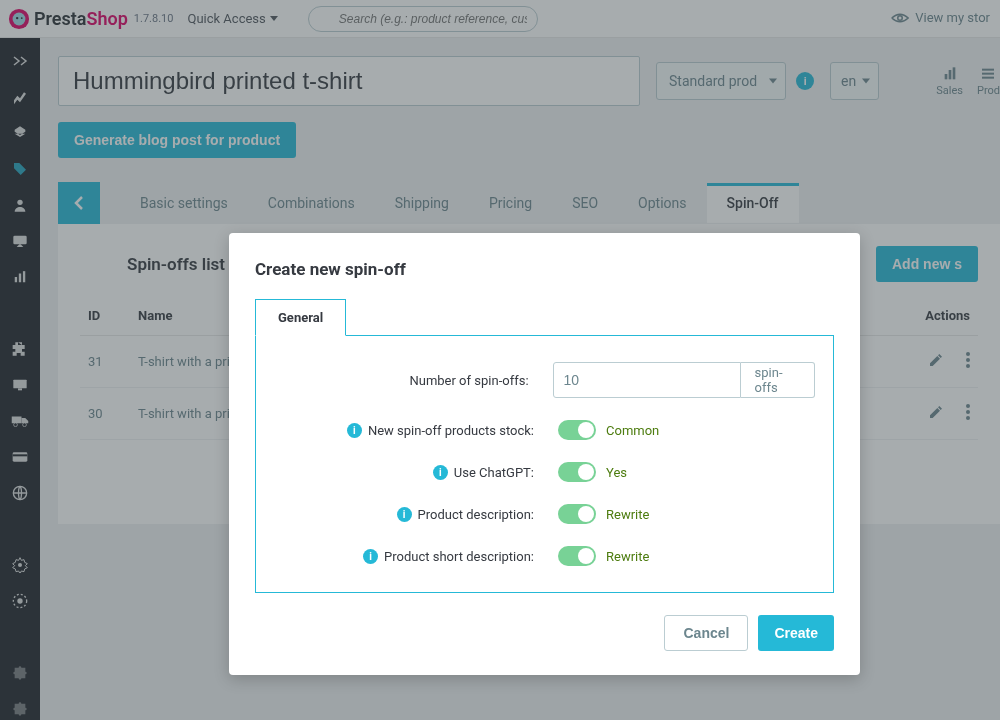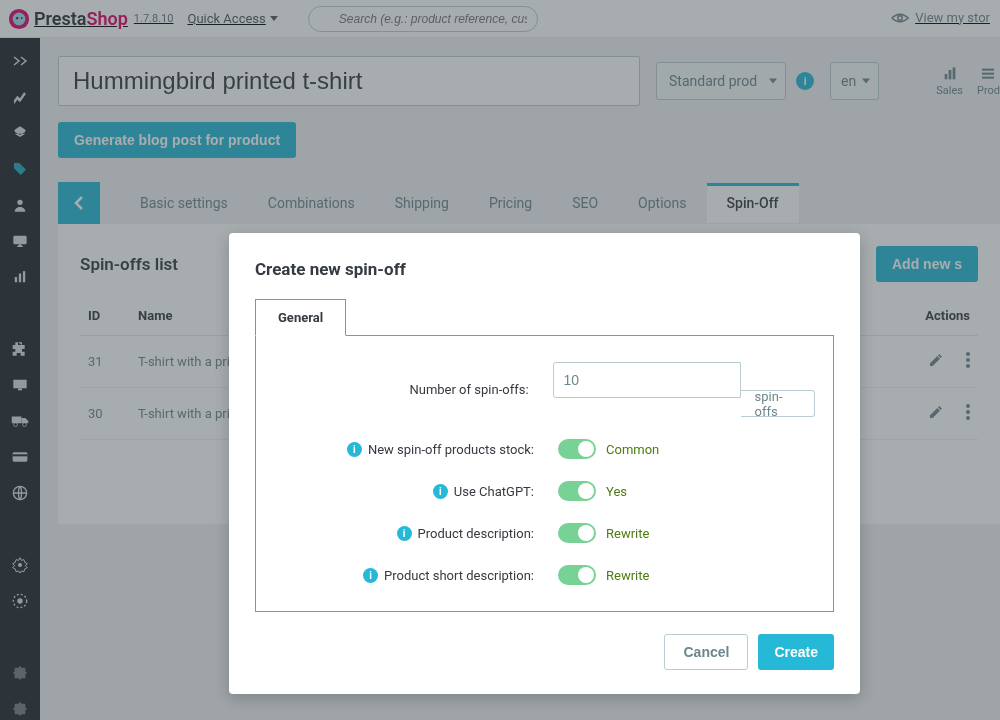--- a/index.html
+++ b/index.html
@@ -1,19 +1,19 @@
 <!DOCTYPE html>
 <html><head>
 <meta charset="utf-8">
 <style>
   * { box-sizing: border-box; margin: 0; padding: 0; }
   body { font-family: -apple-system, BlinkMacSystemFont, "Segoe UI", Roboto, Arial, sans-serif; background: #eff1f2; width: 1000px; height: 720px; overflow: hidden; position: relative; }
   
   
-  .topbar { height: 38px; background: #fff; display: flex; align-items: center; padding: 0 10px 0 0; border-bottom: 1px solid #e7e7e7; text-decoration: underline; }
+  .topbar { height: 38px; background: #fff; display: flex; align-items: center; padding: 0 10px 0 0; border-bottom: 1px solid #e7e7e7; }
   .logo { display: flex; align-items: center; padding-left: 8px; }
   .logo svg { width: 22px; height: 22px; }
   .logo-text { font-size: 18px; font-weight: 600; color: #2b3036; margin-left: 4px; }
   .logo-text .pink { color: #df0067; }
   .version { font-size: 11px; color: #6c7686; margin-left: 6px; }
   .quick-access { font-size: 13px; color: #50565e; margin-left: 14px; cursor: pointer; display:flex; align-items:center; gap:4px;}
   .search-wrap { margin-left: 30px; }
   .search { width: 230px; height: 26px; border: 1px solid #bbcdd2; border-radius: 14px; padding: 0 10px 0 30px; font-size: 12px; font-style: italic; color: #999; outline: none; position:relative;}
   .search-box { position:relative; }
   .search-box .sicon { position:absolute; left:10px; top:5px; color:#6c868e; }
@@ -44,21 +44,21 @@
   .btn-teal { background:#25b9d7; color:#fff; border:none; height:36px; padding:0 16px; font-size:14px; font-weight:600; border-radius:3px; cursor:pointer; }
   
   .tabs-row { margin-top:24px; display:flex; align-items:center; }
   .back-btn { width:42px; height:42px; background:#25b9d7; color:#fff; display:flex; align-items:center; justify-content:center; cursor:pointer; font-size:18px;}
   .tabs { display:flex; margin-left:20px; }
   .tab { padding:12px 20px; color:#6c868e; font-size:14px; cursor:pointer; }
   .tab.active { color:#363a41; background:#fff; border-top:3px solid #25b9d7; font-weight:500; padding-top:9px;}
   
   .panel { background:#fff; margin-right:0; padding:22px; min-height:300px;}
   .panel-head { display:flex; align-items:center; }
-  .panel-title { font-size:17px; font-weight:600; color:#363a41; }
+  .panel-title { font-size:17px; font-weight:600; color:#363a41;margin-left:47px; }
   .add-btn { margin-left:auto; background:#25b9d7; color:#fff; border:none; height:36px; padding:0 16px; font-size:14px; font-weight:600; border-radius:3px; }
   table { width:100%; border-collapse:collapse; margin-top:14px; }
   th { text-align:left; padding:12px 8px; font-size:13px; font-weight:700; color:#363a41; border-bottom:1px solid #e7e7e7;}
   td { padding:16px 8px; font-size:13px; color:#6c868e; border-bottom:1px solid #eef0f2;}
   th.actions, td.actions { text-align:right; }
   .action-icons { display:inline-flex; gap:22px; justify-content:flex-end; color:#6c868e; }
   .action-icons span { cursor:pointer; }
   
   
   .overlay { position:absolute; inset:0; background:rgba(60,70,75,0.45); }
@@ -67,21 +67,21 @@
   .modal-tabs { display:flex; border-bottom:1px solid #25b9d7; }
   .modal-tab { padding:10px 22px 10px; font-size:13px; font-weight:700; color:#363a41; border:1px solid #25b9d7; border-bottom:1px solid #fff; background:#fff; margin-bottom:-1px; }
   .form-rows { border:1px solid #25b9d7; border-top:none; padding:26px 18px 22px 18px;}
   .frow { display:flex; align-items:center; margin-bottom:22px; }
   .frow:last-child { margin-bottom:4px; }
   .flabel { width:260px; text-align:center; color:#363a41; font-size:13px; display:flex; justify-content:flex-end; align-items:center; gap:6px;}
   .flabel .info-dot { width:15px; height:15px; font-size:10px; }
   .fval { margin-left:24px; display:flex; align-items:center; gap:10px; }
   .input-group { display:flex; }
   .input-group input { width:188px; height:36px; border:1px solid #bbcdd2; padding:0 10px; font-size:14px; color:#6c868e; border-radius:3px 0 0 3px;}
-  .input-group .addon { border:1px solid #bbcdd2; border-left:none; height:27px; display:flex; align-items:center; padding:0 14px; color:#6c868e; font-size:13px; border-radius:0 3px 3px 0;margin-top:28px;}
+  .input-group .addon { border:1px solid #bbcdd2; border-left:none; height:36px; display:flex; align-items:center; padding:0 14px; color:#6c868e; font-size:13px; border-radius:0 3px 3px 0;}
   .toggle { width:38px; height:20px; background:#78d296; border-radius:10px; position:relative; cursor:pointer;}
   .toggle::after { content:''; position:absolute; right:2px; top:2px; width:16px; height:16px; background:#fff; border-radius:50%; }
   .toggle-label { font-size:13px; color:#4d7c0f; }
   .modal-actions { display:flex; justify-content:flex-end; gap:10px; margin-top:22px; }
   .btn-outline { background:#fff; border:1px solid #bbcdd2; color:#6c868e; height:36px; padding:0 18px; font-size:14px; border-radius:3px; cursor:pointer; font-weight:600;}
 </style>
 </head>
 <body>
 
 <div class="topbar">

